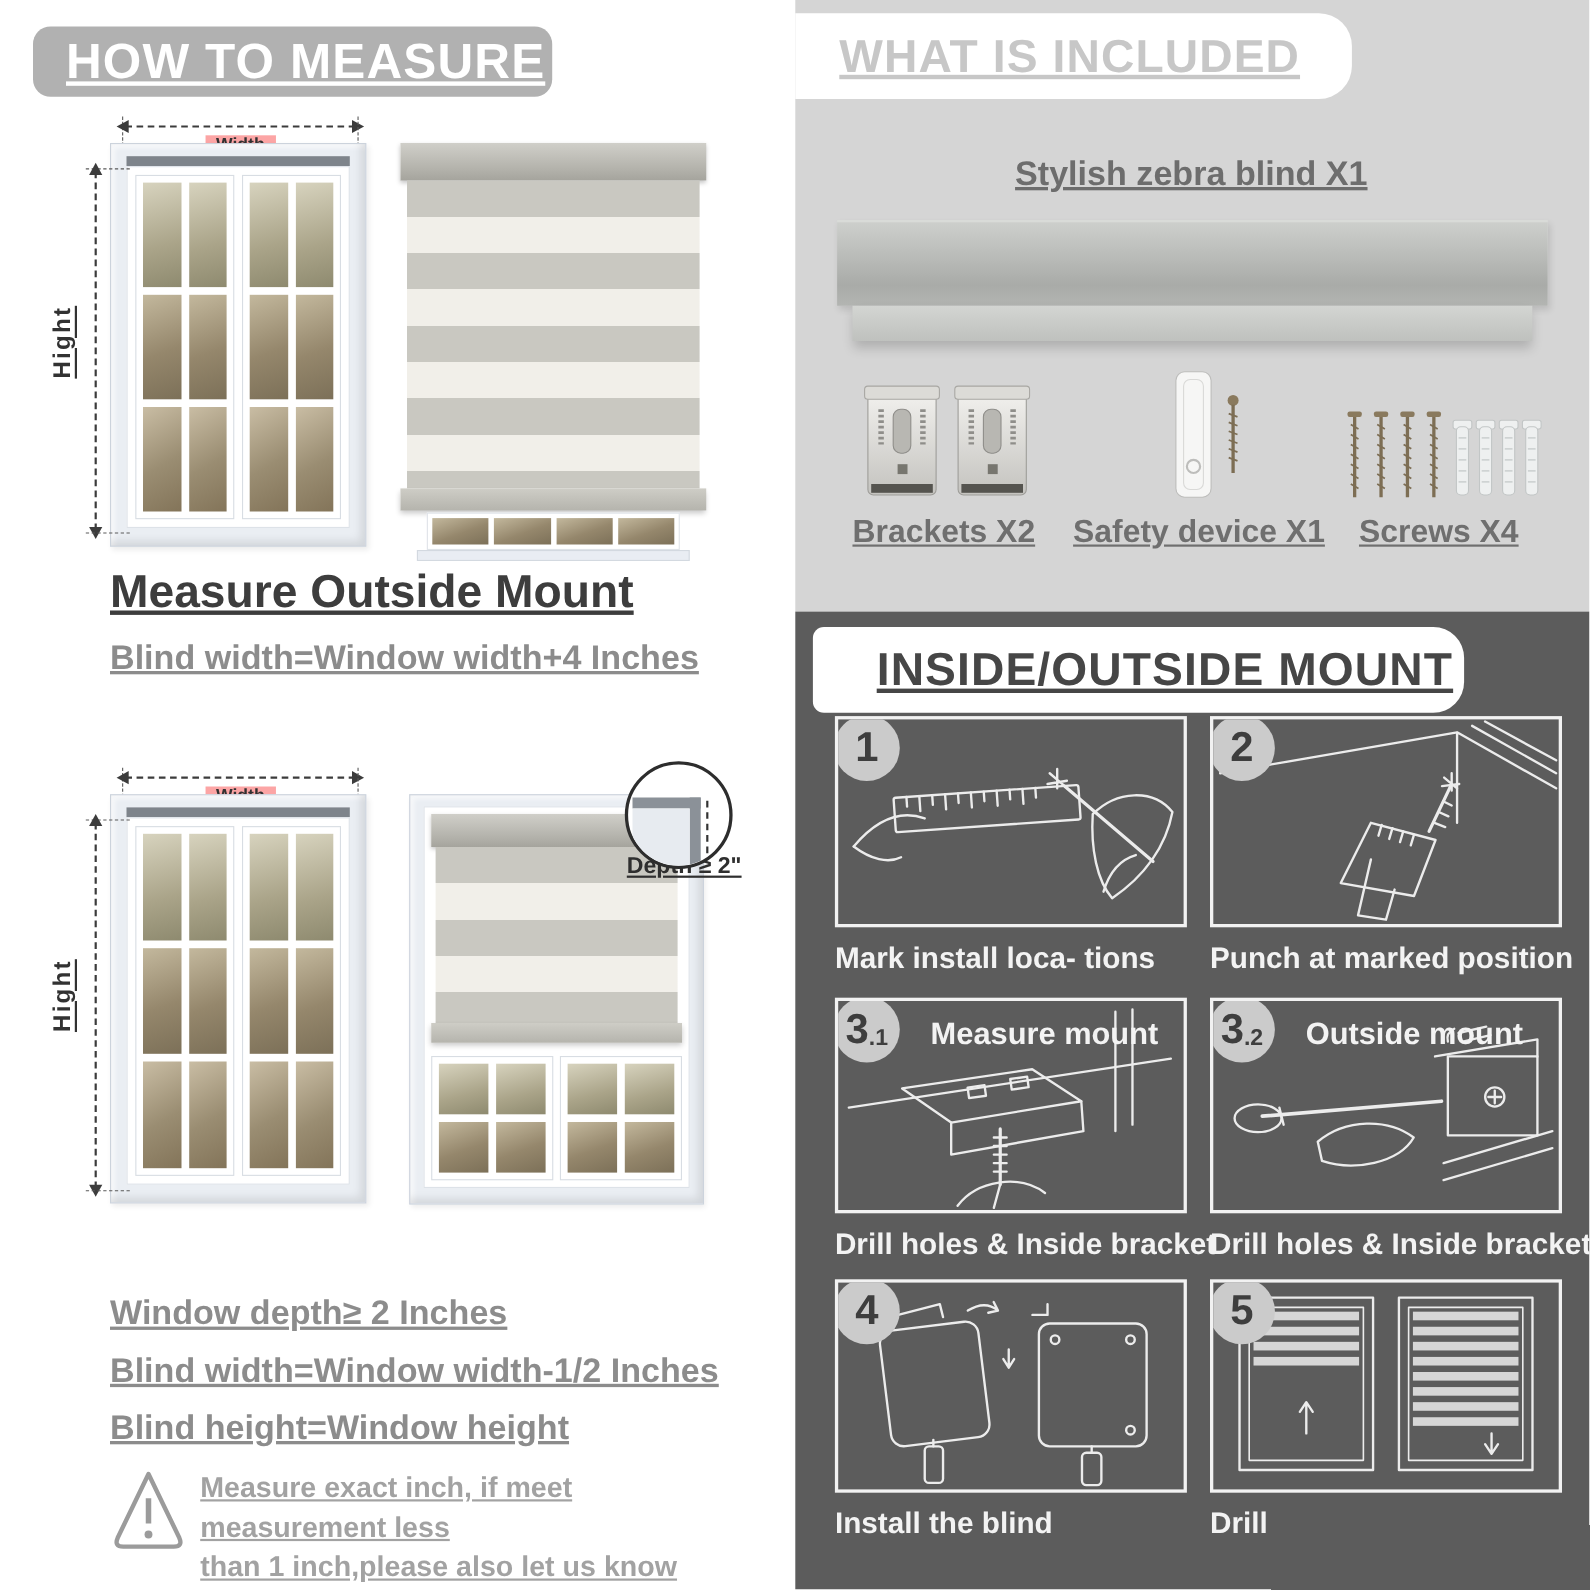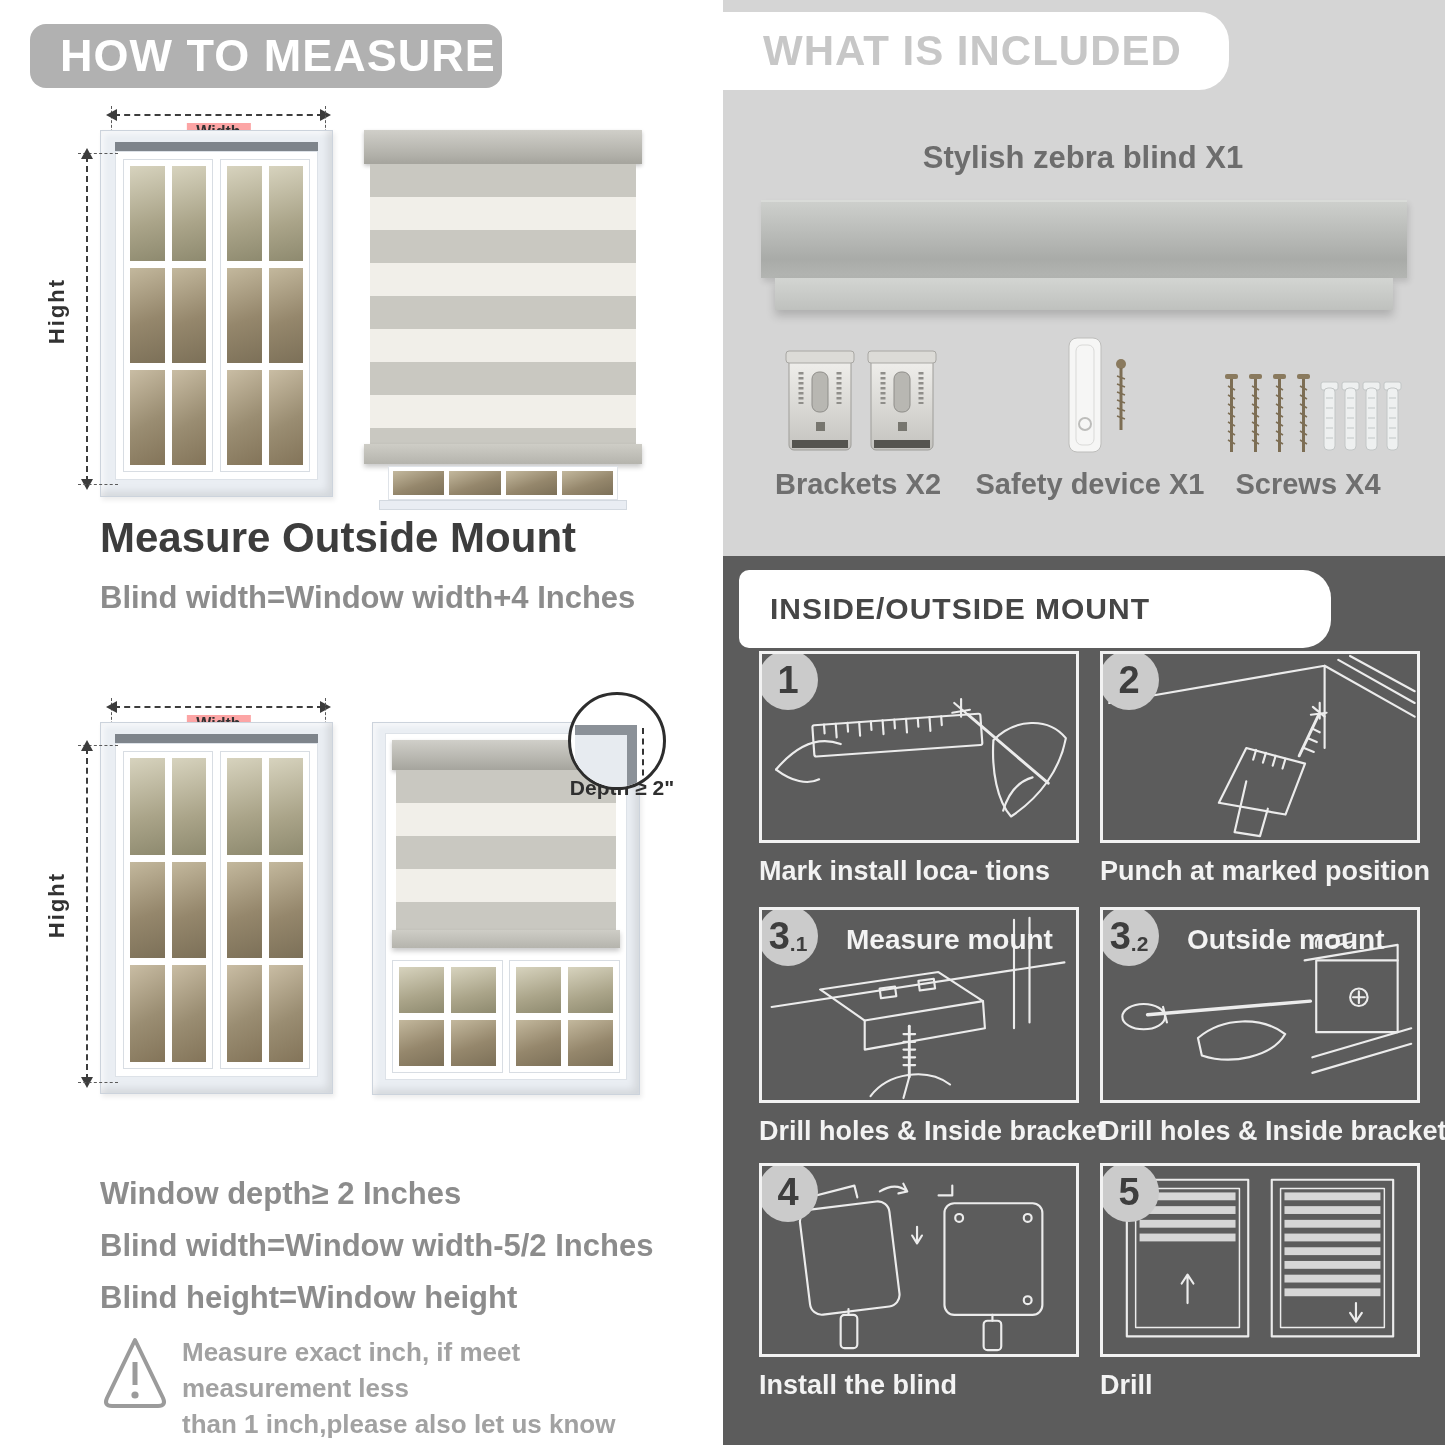--- a/index.html
+++ b/index.html
@@ -1,20 +1,20 @@
 <!DOCTYPE html>
 <html><head>
 <meta charset="utf-8">
 <style>
   html,body { margin:0; padding:0; }
   body {
     width:1445px; height:1445px; position:relative; background:#ffffff;
     font-family:"Liberation Sans", sans-serif; overflow:hidden;
   }
-  .abs { position:absolute; }
+  .abs { position:absolute;text-decoration:underline; }
 
   
   .left-col { left:0; top:0; width:722px; height:1445px; background:#fff; }
 
   .banner-left {
     left:30px; top:24px; width:472px; height:64px; background:#b1b1b1;
     border-radius:16px; color:#fff; font-size:45px; font-weight:bold;
     line-height:64px; padding-left:30px; letter-spacing:1px; box-sizing:border-box;
   }
 
@@ -93,21 +93,21 @@
     background:linear-gradient(180deg,#cdcfcc 0%,#babcb9 40%,#a9aba8 75%,#b3b5b2 100%);
     border-top:2px solid #d9dbd8; box-shadow:2px 4px 6px rgba(0,0,0,.12); box-sizing:border-box; }
   .inc-rail-sub { left:52px; top:278px; width:618px; height:32px;
     background:linear-gradient(180deg,#d3d5d2,#bfc1be); box-shadow:0 6px 10px rgba(0,0,0,.18); }
   .inc-label { top:468px; font-size:29px; font-weight:bold; color:#6f6f6f; text-align:center; }
 
   
   .sec-mount { left:723px; top:556px; width:722px; height:889px; background:#5c5c5c; }
   .banner-mount {
     left:16px; top:14px; width:592px; height:78px; background:#fff; border-radius:10px 28px 28px 10px;
-    color:#464646; font-size:30px; font-weight:bold; line-height:78px; padding-left:31px;
+    color:#464646; font-size:42px; font-weight:bold; line-height:78px; padding-left:58px;
     letter-spacing:1px; box-sizing:border-box;
   }
   .panel { position:absolute; width:320px; border:3px solid #f2f2f2; overflow:hidden; box-sizing:border-box; }
   .badge { position:absolute; top:-4px; left:-4px; width:60px; height:60px; border-radius:50%;
     background:#cbcbcb; color:#3e3e3e; font-size:38px; font-weight:bold;
     display:flex; align-items:center; justify-content:center; }
   .badge .sub { font-size:21px; margin-top:16px; }
   .ptitle { position:absolute; left:84px; top:14px; font-size:28px; font-weight:bold; color:#f3f3f3; }
   .caption { position:absolute; font-size:27px; font-weight:bold; color:#f3f3f3; white-space:nowrap; }
   .lineart { stroke:#ececec; stroke-width:2.2; fill:none; stroke-linecap:round; stroke-linejoin:round; }
@@ -233,21 +233,21 @@
 
   <div class="abs mag">
     <div class="mag-h"></div>
     <div class="mag-v"></div>
     <div class="mag-light"></div>
     <div class="mag-dash"></div>
   </div>
   <div class="abs depth-label">Depth ≥ 2"</div>
 
   <div class="abs m-line" style="left:100px;top:1176px;">Window depth≥ 2 Inches</div>
-  <div class="abs m-line" style="left:100px;top:1228px;">Blind width=Window width-5/2 Inches</div>
+  <div class="abs m-line" style="left:100px;top:1228px;">Blind width=Window width-1/2 Inches</div>
   <div class="abs m-line" style="left:100px;top:1280px;">Blind height=Window height</div>
 
   <div class="abs" style="left:100px;top:1332px;">
     <svg width="70" height="84" viewBox="0 0 70 84">
       <path d="M35 8 L63 66 Q66.5 74 58 74 L12 74 Q3.5 74 7 66 Z" fill="none" stroke="#9b9b9b" stroke-width="4" stroke-linejoin="round"></path>
       <line x1="35" y1="30" x2="35" y2="53" stroke="#9b9b9b" stroke-width="5"></line>
       <circle cx="35" cy="63" r="3.6" fill="#9b9b9b"></circle>
     </svg>
   </div>
   <div class="abs warn-text" style="left:182px;top:1334px;width:480px;">

